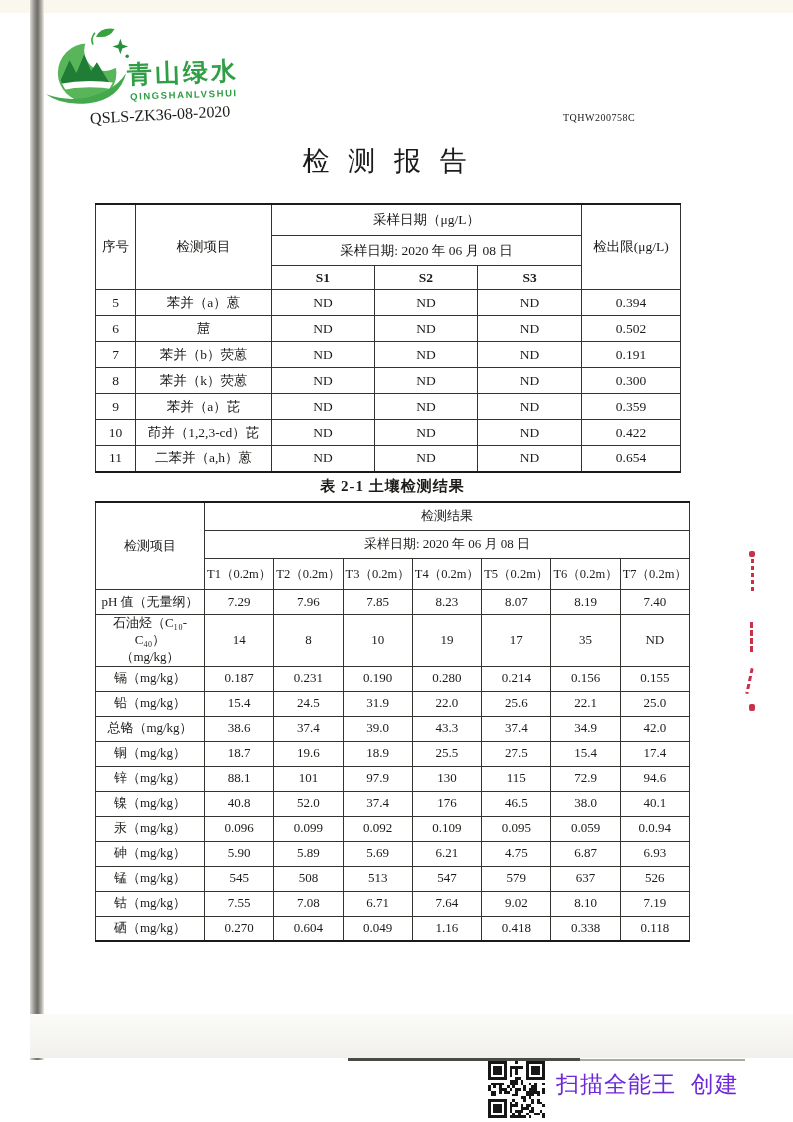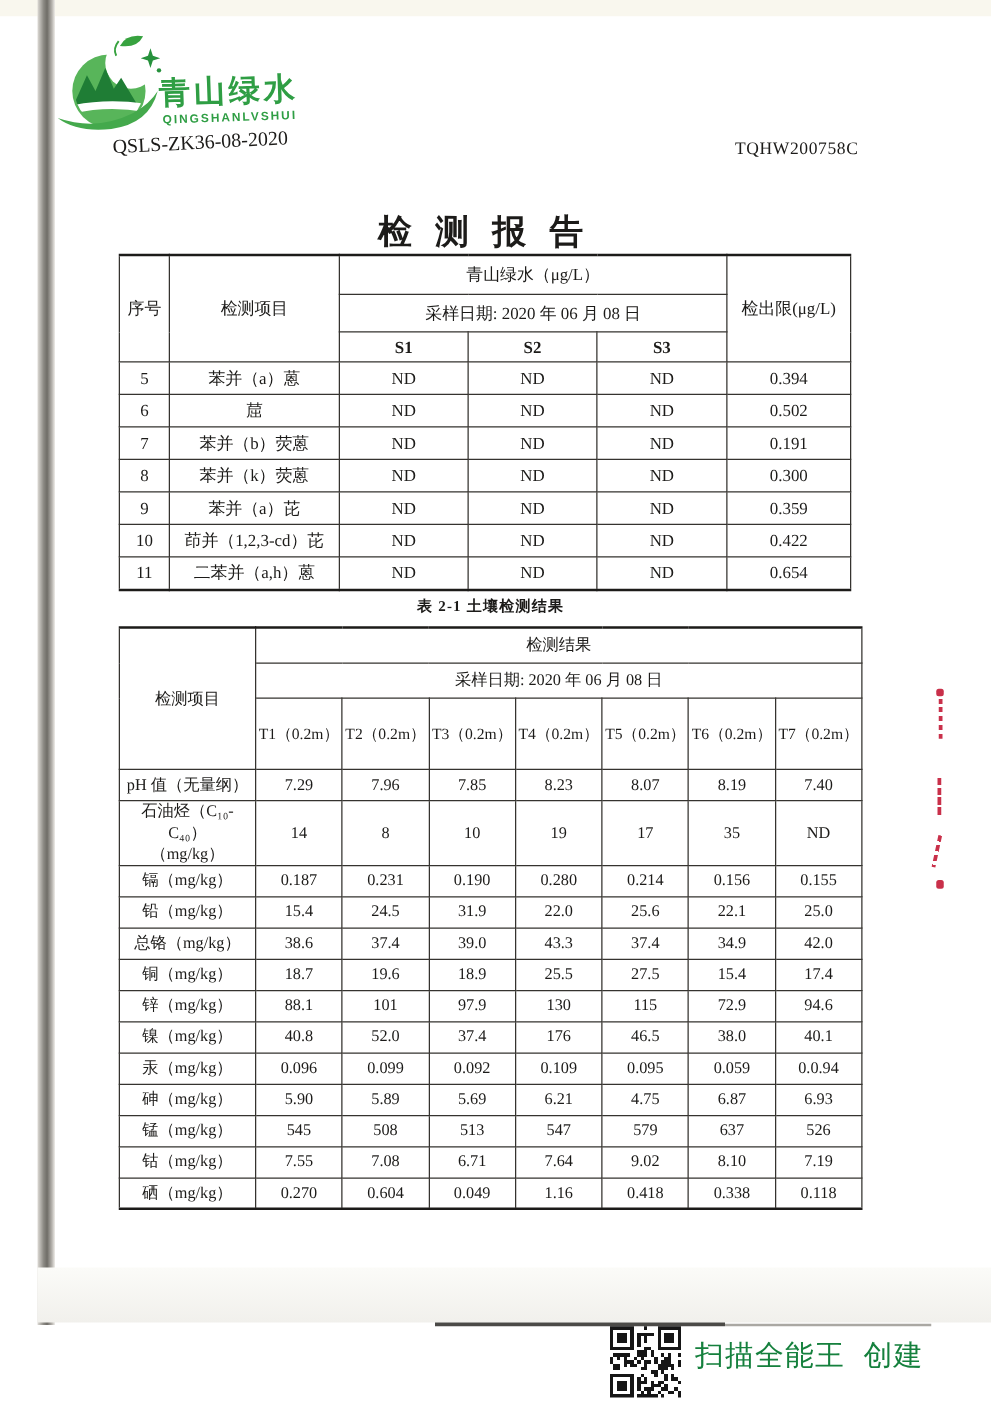--- a/index.html
+++ b/index.html
@@ -17,59 +17,59 @@
     background:linear-gradient(to bottom,#fbfbf8,#f1f0ec);}
   .scan-bottom-line-dark{position:absolute;left:348px;top:1058px;width:232px;height:3px;background:#4b4a47;}
   .scan-bottom-line-light{position:absolute;left:580px;top:1059px;width:165px;height:2px;background:#aaa8a3;}
   
   .logo-svg{position:absolute;left:44px;top:26px;width:98px;height:84px;}
   .logo-cn{position:absolute;left:127px;top:56px;font-family:"Liberation Sans","DejaVu Sans",sans-serif;
     font-size:25px;font-weight:bold;letter-spacing:3px;transform:rotate(-2deg);}
   .logo-en{position:absolute;left:130px;top:89px;font-family:"Liberation Sans","DejaVu Sans",sans-serif;
     font-size:9.5px;font-weight:bold;letter-spacing:1.6px;transform:rotate(-2deg);}
   .code-left{position:absolute;left:90px;top:106px;font-size:16px;transform:rotate(-3deg);}
-  .code-right{position:absolute;left:563px;top:112px;font-size:14px;letter-spacing:.5px;margin-left:25px;}
+  .code-right{position:absolute;left:563px;top:112px;font-size:10px;letter-spacing:.5px;}
   .report-title{position:absolute;left:95px;top:143px;width:585px;text-align:center;
-    font-size:27px;font-weight:bold;letter-spacing:6px;margin-top:24px;}
+    font-size:27px;font-weight:normal;letter-spacing:6px;}
   
   table.report-table{
     position:absolute;border-collapse:collapse;table-layout:fixed;
     border-top:2.5px solid #1c1b19;border-bottom:2.5px solid #1c1b19;
   }
   .report-table th,.report-table td{
     border:1px solid #35332f;font-weight:normal;text-align:center;vertical-align:middle;
     padding:0 2px;white-space:pre-line;line-height:1.3;
   }
   .t1{left:95px;top:203px;width:585px;font-size:13.5px;}
   .t1 thead tr:nth-child(1) th{height:30px;}
   .t1 thead tr:nth-child(2) th{height:29px;}
   .t1 thead tr:nth-child(3) th{height:23px;font-weight:bold;}
   .t1 tbody tr{height:26px;}
   .t2-caption{position:absolute;left:95px;top:477px;width:595px;text-align:center;
-    font-size:12px;font-weight:bold;letter-spacing:1px;}
+    font-size:15px;font-weight:bold;letter-spacing:1px;}
   .t2{left:95px;top:501px;width:595px;font-size:13px;}
   .t2 thead tr:nth-child(1) th{height:27px;}
   .t2 thead tr:nth-child(2) th{height:27px;}
-  .t2 thead tr:nth-child(3) th{height:22px;font-size:12.5px;padding:17px 1px;}
+  .t2 thead tr:nth-child(3) th{height:22px;font-size:12.5px;padding:4px 1px;}
   .t2 tbody tr{height:25px;}
   
   .page-footer{position:absolute;left:95px;top:954px;width:585px;text-align:center;
     font-size:14px;letter-spacing:2.5px;}
   
   .stamp-mark{position:absolute;background:#c9304a;}
   .stamp-dot1{left:749px;top:551px;width:6px;height:6px;border-radius:2px;}
   .stamp-dash1{left:751px;top:559px;width:3px;height:32px;background:repeating-linear-gradient(#c9304a 0 4px,transparent 4px 7px);}
   .stamp-dash2{left:750px;top:622px;width:3px;height:30px;background:repeating-linear-gradient(#c9304a 0 6px,transparent 6px 8px);}
   .stamp-dash3{left:748px;top:668px;width:3px;height:26px;transform:rotate(12deg);
     background:repeating-linear-gradient(#c9304a 0 5px,transparent 5px 8px);}
   .stamp-dot2{left:749px;top:704px;width:6px;height:7px;border-radius:2px;}
   
   .qr-code{position:absolute;left:488px;top:1061px;width:57px;height:57px;}
   .camscanner-text{position:absolute;left:556px;top:1069px;
-    font-family:"Liberation Sans","DejaVu Sans",sans-serif;font-size:23px;color:#15803d;
+    font-family:"Liberation Sans","DejaVu Sans",sans-serif;font-size:23px;color:#6d28d9;
     letter-spacing:1px;white-space:pre;}
 </style>
 </head>
 <body>
 
 <div id="page">
 
   <div class="scan-top-band"></div>
   <div class="scan-left-band"></div>
   <div class="scan-bottom-band"></div>
@@ -111,21 +111,21 @@
         <col style="width:136px">
         <col style="width:103px">
       <col style="width:103px">
         <col style="width:104px">
         <col style="width:99px">
     </colgroup>
     <thead>
       <tr>
         <th rowspan="3">序号</th>
         <th rowspan="3">检测项目</th>
-        <th colspan="3">青山绿水（μg/L）</th>
+        <th colspan="3">采样日期（μg/L）</th>
         <th rowspan="3">检出限(μg/L)</th>
       </tr>
       <tr>
         <th colspan="3">采样日期: 2020 年 06 月 08 日</th>
       </tr>
       <tr>
         <th>S1</th>
         <th>S2</th>
         <th>S3</th>
       </tr>

